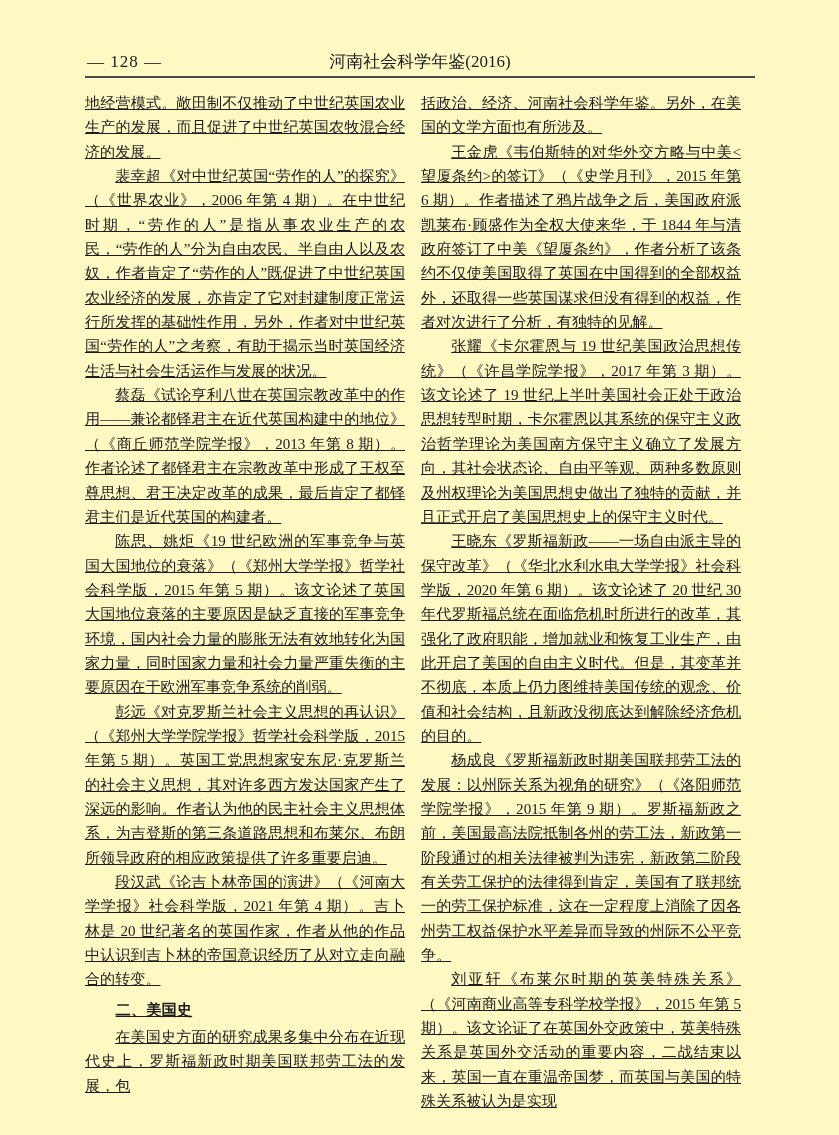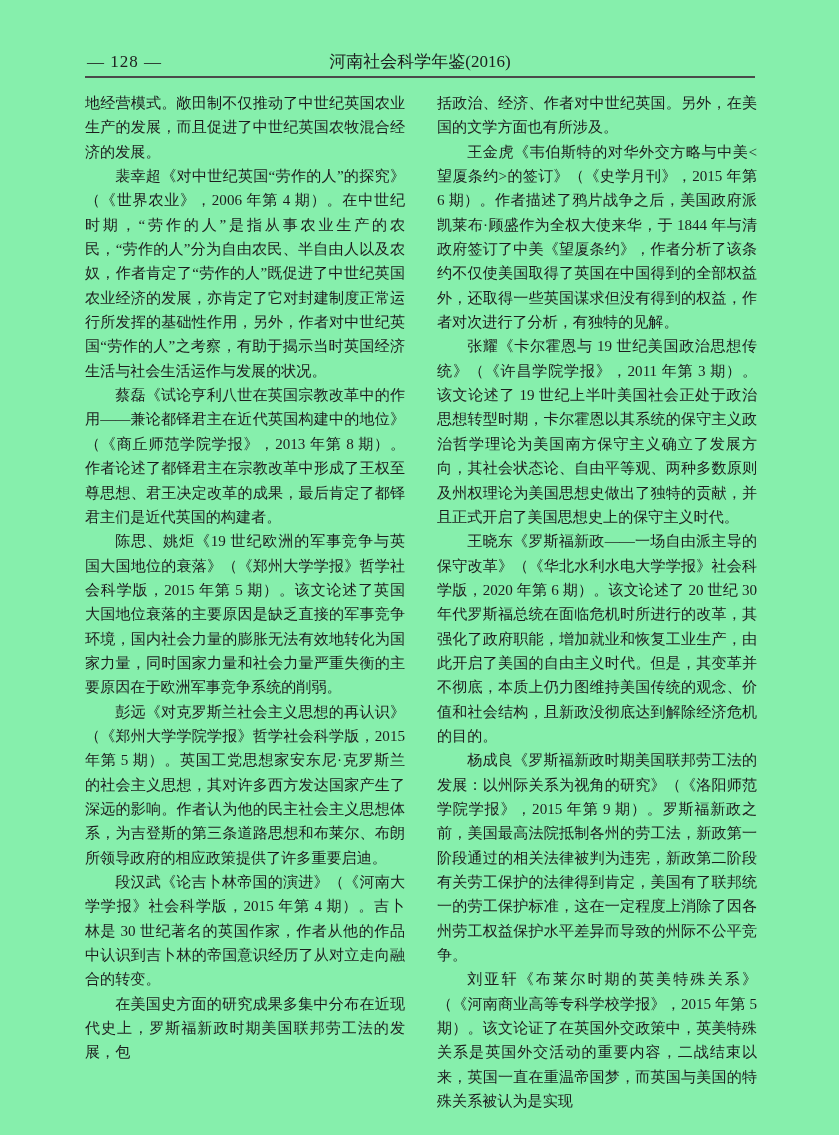--- a/index.html
+++ b/index.html
@@ -4,21 +4,21 @@
 <style>
   html, body {
     margin: 0;
     padding: 0;
     background: #fdfdfd;
   }
   .page {
     position: relative;
     width: 839px;
     height: 1135px;
-    background: #86efac;
+    background: #fef9c3;
     overflow: hidden;
     font-family: "Liberation Serif", "DejaVu Serif", serif;
     color: #1d1d1d;
   }
   .header {
     position: absolute;
     top: 51px;
     left: 85px;
     width: 670px;
     height: 22px;
@@ -47,21 +47,22 @@
     width: 670px;
     height: 2px;
     background: #4a4a4a;
   }
   .columns {
     position: absolute;
     top: 91px;
     left: 85px;
     width: 672px;
     display: flex;
-    gap: 32px;
+    gap: 16px;
+    text-decoration: underline;
   }
   .column {
     width: 320px;
     font-size: 15.1px;
     line-height: 24.35px;
     text-align: justify;
     text-justify: inter-ideograph;
   }
   .para {
     margin: 0;
@@ -88,26 +89,27 @@
   </div>
   <div class="rule"></div>
   <div class="columns">
     <div class="column">
 
     <p class="para no-indent">地经营模式。敞田制不仅推动了中世纪英国农业生产的发展，而且促进了中世纪英国农牧混合经济的发展。</p>
         <p class="para">裴幸超《对中世纪英国“劳作的人”的探究》（《世界农业》，2006 年第 4 期）。在中世纪时期，“劳作的人”是指从事农业生产的农民，“劳作的人”分为自由农民、半自由人以及农奴，作者肯定了“劳作的人”既促进了中世纪英国农业经济的发展，亦肯定了它对封建制度正常运行所发挥的基础性作用，另外，作者对中世纪英国“劳作的人”之考察，有助于揭示当时英国经济生活与社会生活运作与发展的状况。</p>
         <p class="para">蔡磊《试论亨利八世在英国宗教改革中的作用——兼论都铎君主在近代英国构建中的地位》（《商丘师范学院学报》，2013 年第 8 期）。作者论述了都铎君主在宗教改革中形成了王权至尊思想、君王决定改革的成果，最后肯定了都铎君主们是近代英国的构建者。</p>
         <p class="para">陈思、姚炬《19 世纪欧洲的军事竞争与英国大国地位的衰落》（《郑州大学学报》哲学社会科学版，2015 年第 5 期）。该文论述了英国大国地位衰落的主要原因是缺乏直接的军事竞争环境，国内社会力量的膨胀无法有效地转化为国家力量，同时国家力量和社会力量严重失衡的主要原因在于欧洲军事竞争系统的削弱。</p>
         <p class="para">彭远《对克罗斯兰社会主义思想的再认识》（《郑州大学学院学报》哲学社会科学版，2015 年第 5 期）。英国工党思想家安东尼·克罗斯兰的社会主义思想，其对许多西方发达国家产生了深远的影响。作者认为他的民主社会主义思想体系，为吉登斯的第三条道路思想和布莱尔、布朗所领导政府的相应政策提供了许多重要启迪。</p>
-        <p class="para">段汉武《论吉卜林帝国的演进》（《河南大学学报》社会科学版，2015 年第 4 期）。吉卜林是 30 世纪著名的英国作家，作者从他的作品中认识到吉卜林的帝国意识经历了从对立走向融合的转变。</p>
+        <p class="para">段汉武《论吉卜林帝国的演进》（《河南大学学报》社会科学版，2021 年第 4 期）。吉卜林是 20 世纪著名的英国作家，作者从他的作品中认识到吉卜林的帝国意识经历了从对立走向融合的转变。</p>
+        <p class="para heading">二、美国史</p>
         <p class="para">在美国史方面的研究成果多集中分布在近现代史上，罗斯福新政时期美国联邦劳工法的发展，包</p>
       </div>
     <div class="column">
 
-    <p class="para no-indent">括政治、经济、作者对中世纪英国。另外，在美国的文学方面也有所涉及。</p>
+    <p class="para no-indent">括政治、经济、河南社会科学年鉴。另外，在美国的文学方面也有所涉及。</p>
         <p class="para">王金虎《韦伯斯特的对华外交方略与中美&lt;望厦条约&gt;的签订》（《史学月刊》，2015 年第 6 期）。作者描述了鸦片战争之后，美国政府派凯莱布·顾盛作为全权大使来华，于 1844 年与清政府签订了中美《望厦条约》，作者分析了该条约不仅使美国取得了英国在中国得到的全部权益外，还取得一些英国谋求但没有得到的权益，作者对次进行了分析，有独特的见解。</p>
-        <p class="para">张耀《卡尔霍恩与 19 世纪美国政治思想传统》（《许昌学院学报》，2011 年第 3 期）。该文论述了 19 世纪上半叶美国社会正处于政治思想转型时期，卡尔霍恩以其系统的保守主义政治哲学理论为美国南方保守主义确立了发展方向，其社会状态论、自由平等观、两种多数原则及州权理论为美国思想史做出了独特的贡献，并且正式开启了美国思想史上的保守主义时代。</p>
+        <p class="para">张耀《卡尔霍恩与 19 世纪美国政治思想传统》（《许昌学院学报》，2017 年第 3 期）。该文论述了 19 世纪上半叶美国社会正处于政治思想转型时期，卡尔霍恩以其系统的保守主义政治哲学理论为美国南方保守主义确立了发展方向，其社会状态论、自由平等观、两种多数原则及州权理论为美国思想史做出了独特的贡献，并且正式开启了美国思想史上的保守主义时代。</p>
         <p class="para">王晓东《罗斯福新政——一场自由派主导的保守改革》（《华北水利水电大学学报》社会科学版，2020 年第 6 期）。该文论述了 20 世纪 30 年代罗斯福总统在面临危机时所进行的改革，其强化了政府职能，增加就业和恢复工业生产，由此开启了美国的自由主义时代。但是，其变革并不彻底，本质上仍力图维持美国传统的观念、价值和社会结构，且新政没彻底达到解除经济危机的目的。</p>
         <p class="para">杨成良《罗斯福新政时期美国联邦劳工法的发展：以州际关系为视角的研究》（《洛阳师范学院学报》，2015 年第 9 期）。罗斯福新政之前，美国最高法院抵制各州的劳工法，新政第一阶段通过的相关法律被判为违宪，新政第二阶段有关劳工保护的法律得到肯定，美国有了联邦统一的劳工保护标准，这在一定程度上消除了因各州劳工权益保护水平差异而导致的州际不公平竞争。</p>
         <p class="para">刘亚轩《布莱尔时期的英美特殊关系》（《河南商业高等专科学校学报》，2015 年第 5 期）。该文论证了在英国外交政策中，英美特殊关系是英国外交活动的重要内容，二战结束以来，英国一直在重温帝国梦，而英国与美国的特殊关系被认为是实现</p>
       </div>
   </div>
 </div>
 
 </body></html>

